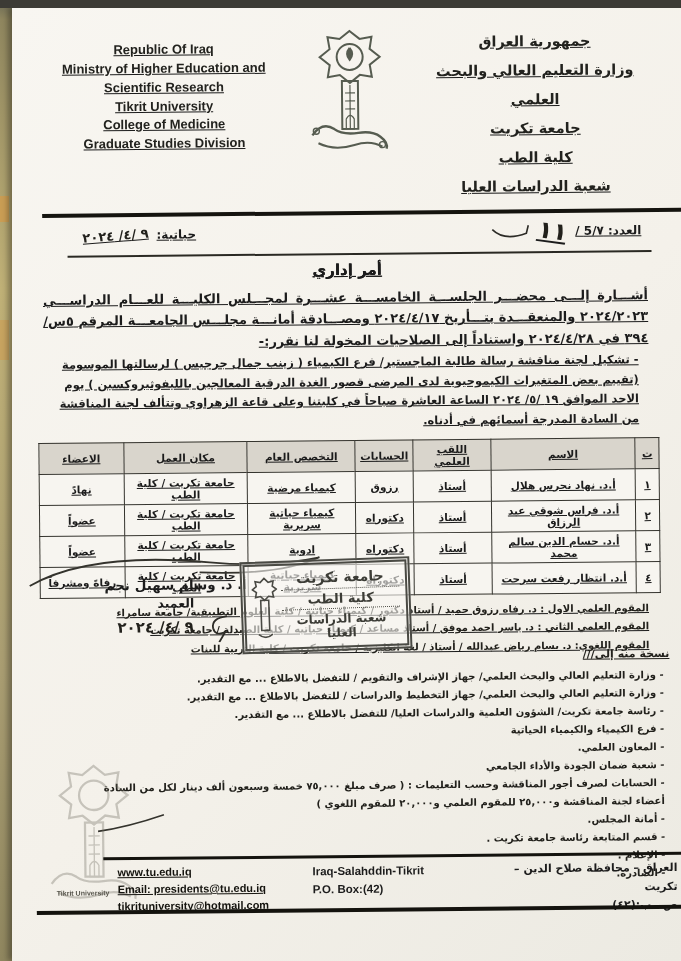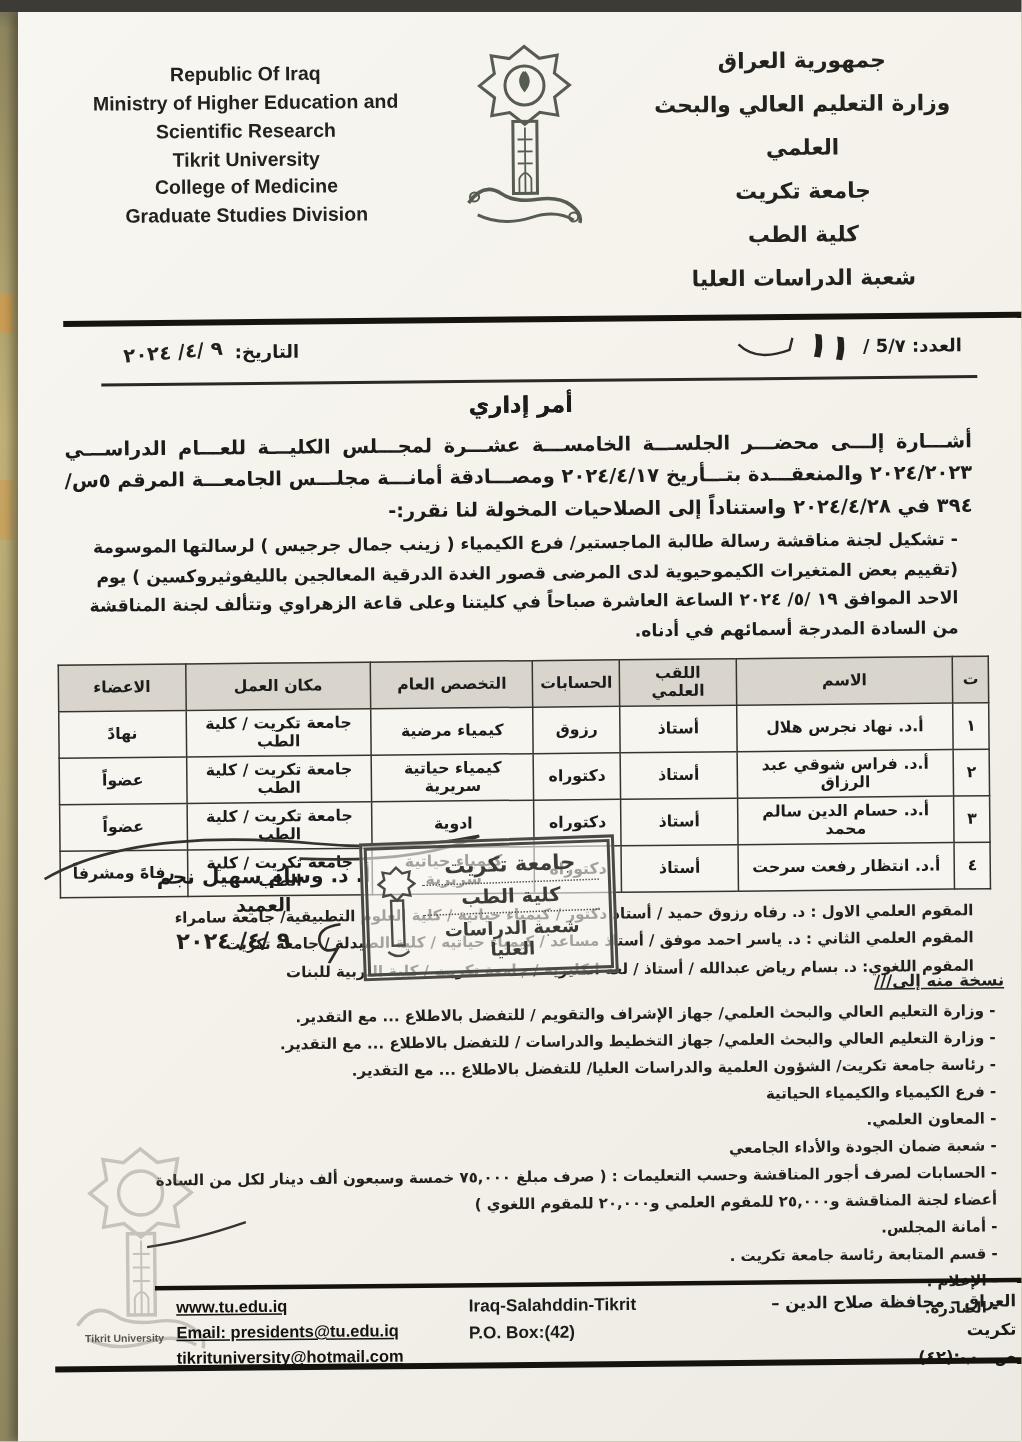--- a/index.html
+++ b/index.html
@@ -7,20 +7,21 @@
   body {
     font-family:"DejaVu Sans", sans-serif;
     background:linear-gradient(180deg,#6b6a55 0%, #8f865f 2%, #c0b177 30%, #a99d72 70%, #8f865f 100%);
     position:relative; color:#1c1c1c;
   }
   .top-edge { position:absolute; top:0; left:0; width:681px; height:8px; background:#3c3b35; z-index:5; }
   .paper {
     position:absolute; left:12px; top:7px; width:669px; height:954px;
     background:linear-gradient(135deg,#f8f6f1 0%, #f4f1ea 55%, #eceae2 100%);
     box-shadow:-4px 0 6px rgba(0,0,0,.35);
+    text-decoration:underline;
   }
   .tilt { transform:rotate(-0.55deg); transform-origin:50% 20%; position:relative; width:100%; height:100%; }
 
   
   .header { display:flex; align-items:flex-start; justify-content:space-between; padding:16px 20px 0 28px; }
   .hdr-en { width:250px; text-align:center; font-family:"Liberation Sans", sans-serif; font-weight:bold; font-size:13px; line-height:1.45; padding-top:16px; color:#22221e; }
   .hdr-ar { width:250px; text-align:center; direction:rtl; font-weight:bold; font-size:14.5px; line-height:2.0; padding-top:6px; color:#22221e; }
   .hdr-logo { width:110px; display:flex; justify-content:center; padding-top:4px; }
 
   .rule-thick { height:4px; background:#15140f; margin:8px 0 0 30px; }
@@ -130,21 +131,21 @@
 
   <div class="refline">
     <div class="ref-right">
       <span dir="rtl" lang="ar">العدد: 5/٧ /</span>
       <span class="hand">١١</span>
       <svg width="40" height="16" viewBox="0 0 40 16">
             <path d="M2 6 q12 12 34 4 l2 -8" stroke="#2c2b26" fill="none" stroke-width="1.6"></path>
           </svg>
     </div>
     <div class="ref-left">
-      <span dir="rtl" lang="ar">التاريخ:</span>
+      <span dir="rtl" lang="ar">حياتية:</span>
       <span class="hand-date" dir="rtl" lang="ar">٩ /٤/ ٢٠٢٤</span>
     </div>
   </div>
 
   <div class="rule-thin"></div>
 
   <div class="order-title" lang="ar">أمر إداري</div>
 
   <div class="body-text" lang="ar">أشـــارة إلـــى محضـــر الجلســـة الخامســـة عشـــرة لمجـــلس الكليـــة للعـــام الدراســـي ٢٠٢٤/٢٠٢٣ والمنعقـــدة بتـــأريخ ٢٠٢٤/٤/١٧ ومصـــادقة أمانـــة مجلـــس الجامعـــة المرقم ٥س/٣٩٤ في ٢٠٢٤/٤/٢٨ واستناداً إلى الصلاحيات المخولة لنا نقرر:-</div>
   <div class="bullet-text" lang="ar">- تشكيل لجنة مناقشة رسالة طالبة الماجستير/ فرع الكيمياء ( زينب جمال جرجيس ) لرسالتها الموسومة (تقييم بعض المتغيرات الكيموحيوية لدى المرضى قصور الغدة الدرقية المعالجين بالليفوثيروكسين ) يوم الاحد الموافق ١٩ /٥/ ٢٠٢٤ الساعة العاشرة صباحاً في كليتنا وعلى قاعة الزهراوي وتتألف لجنة المناقشة من السادة المدرجة أسمائهم في أدناه.</div>

